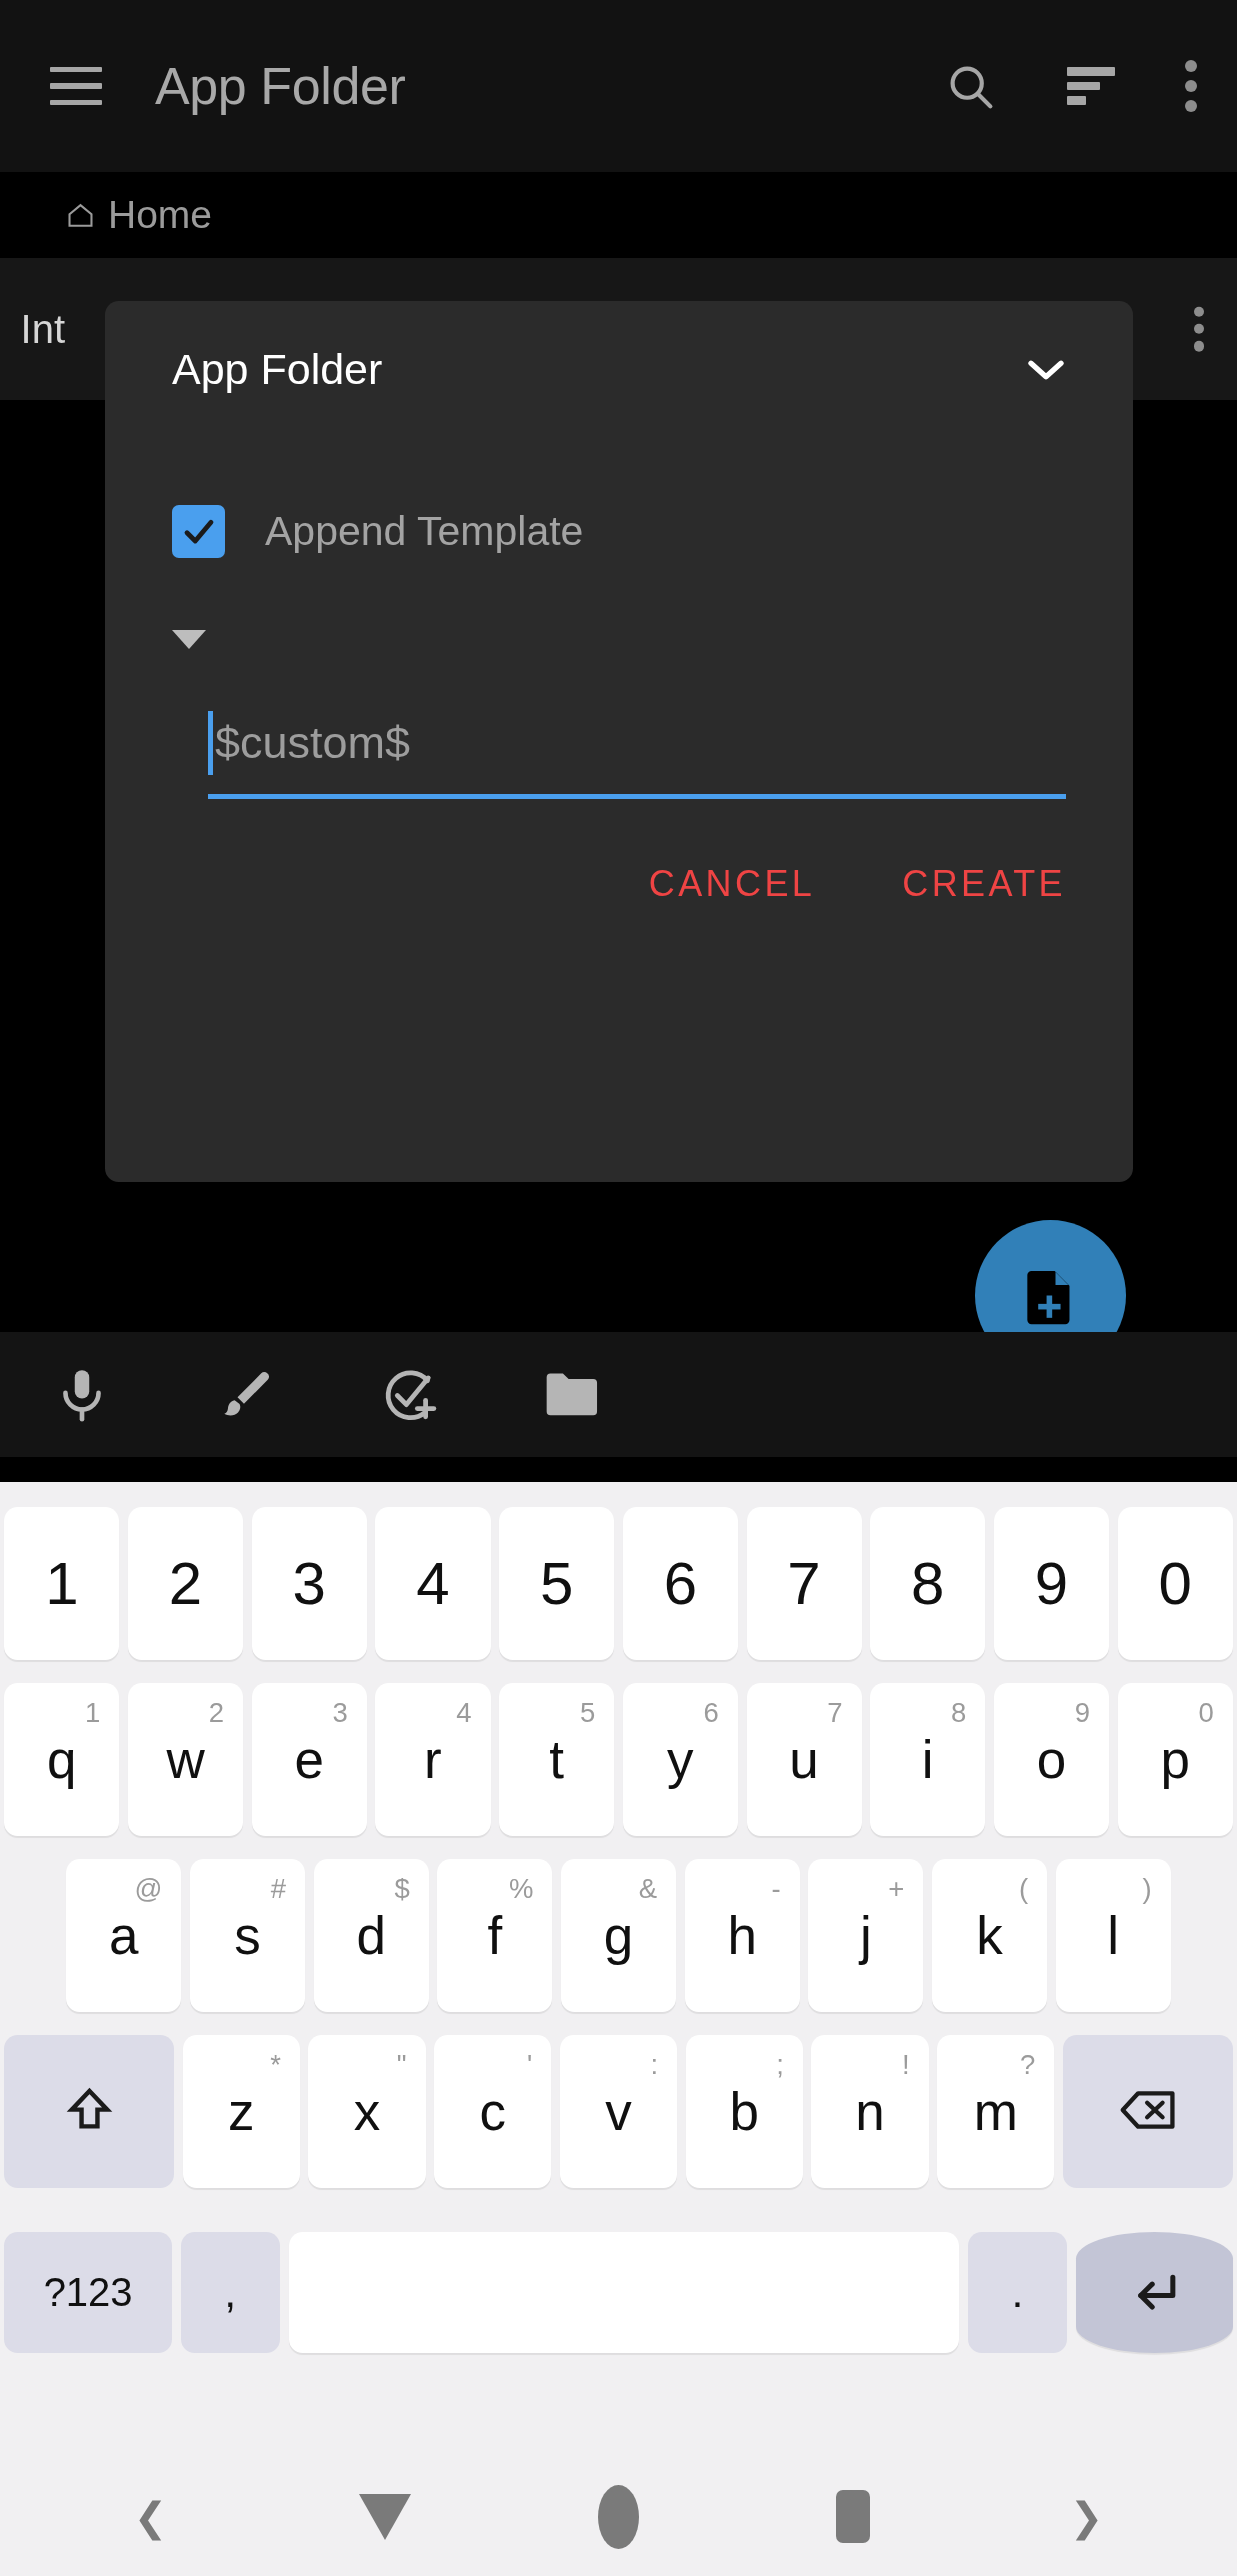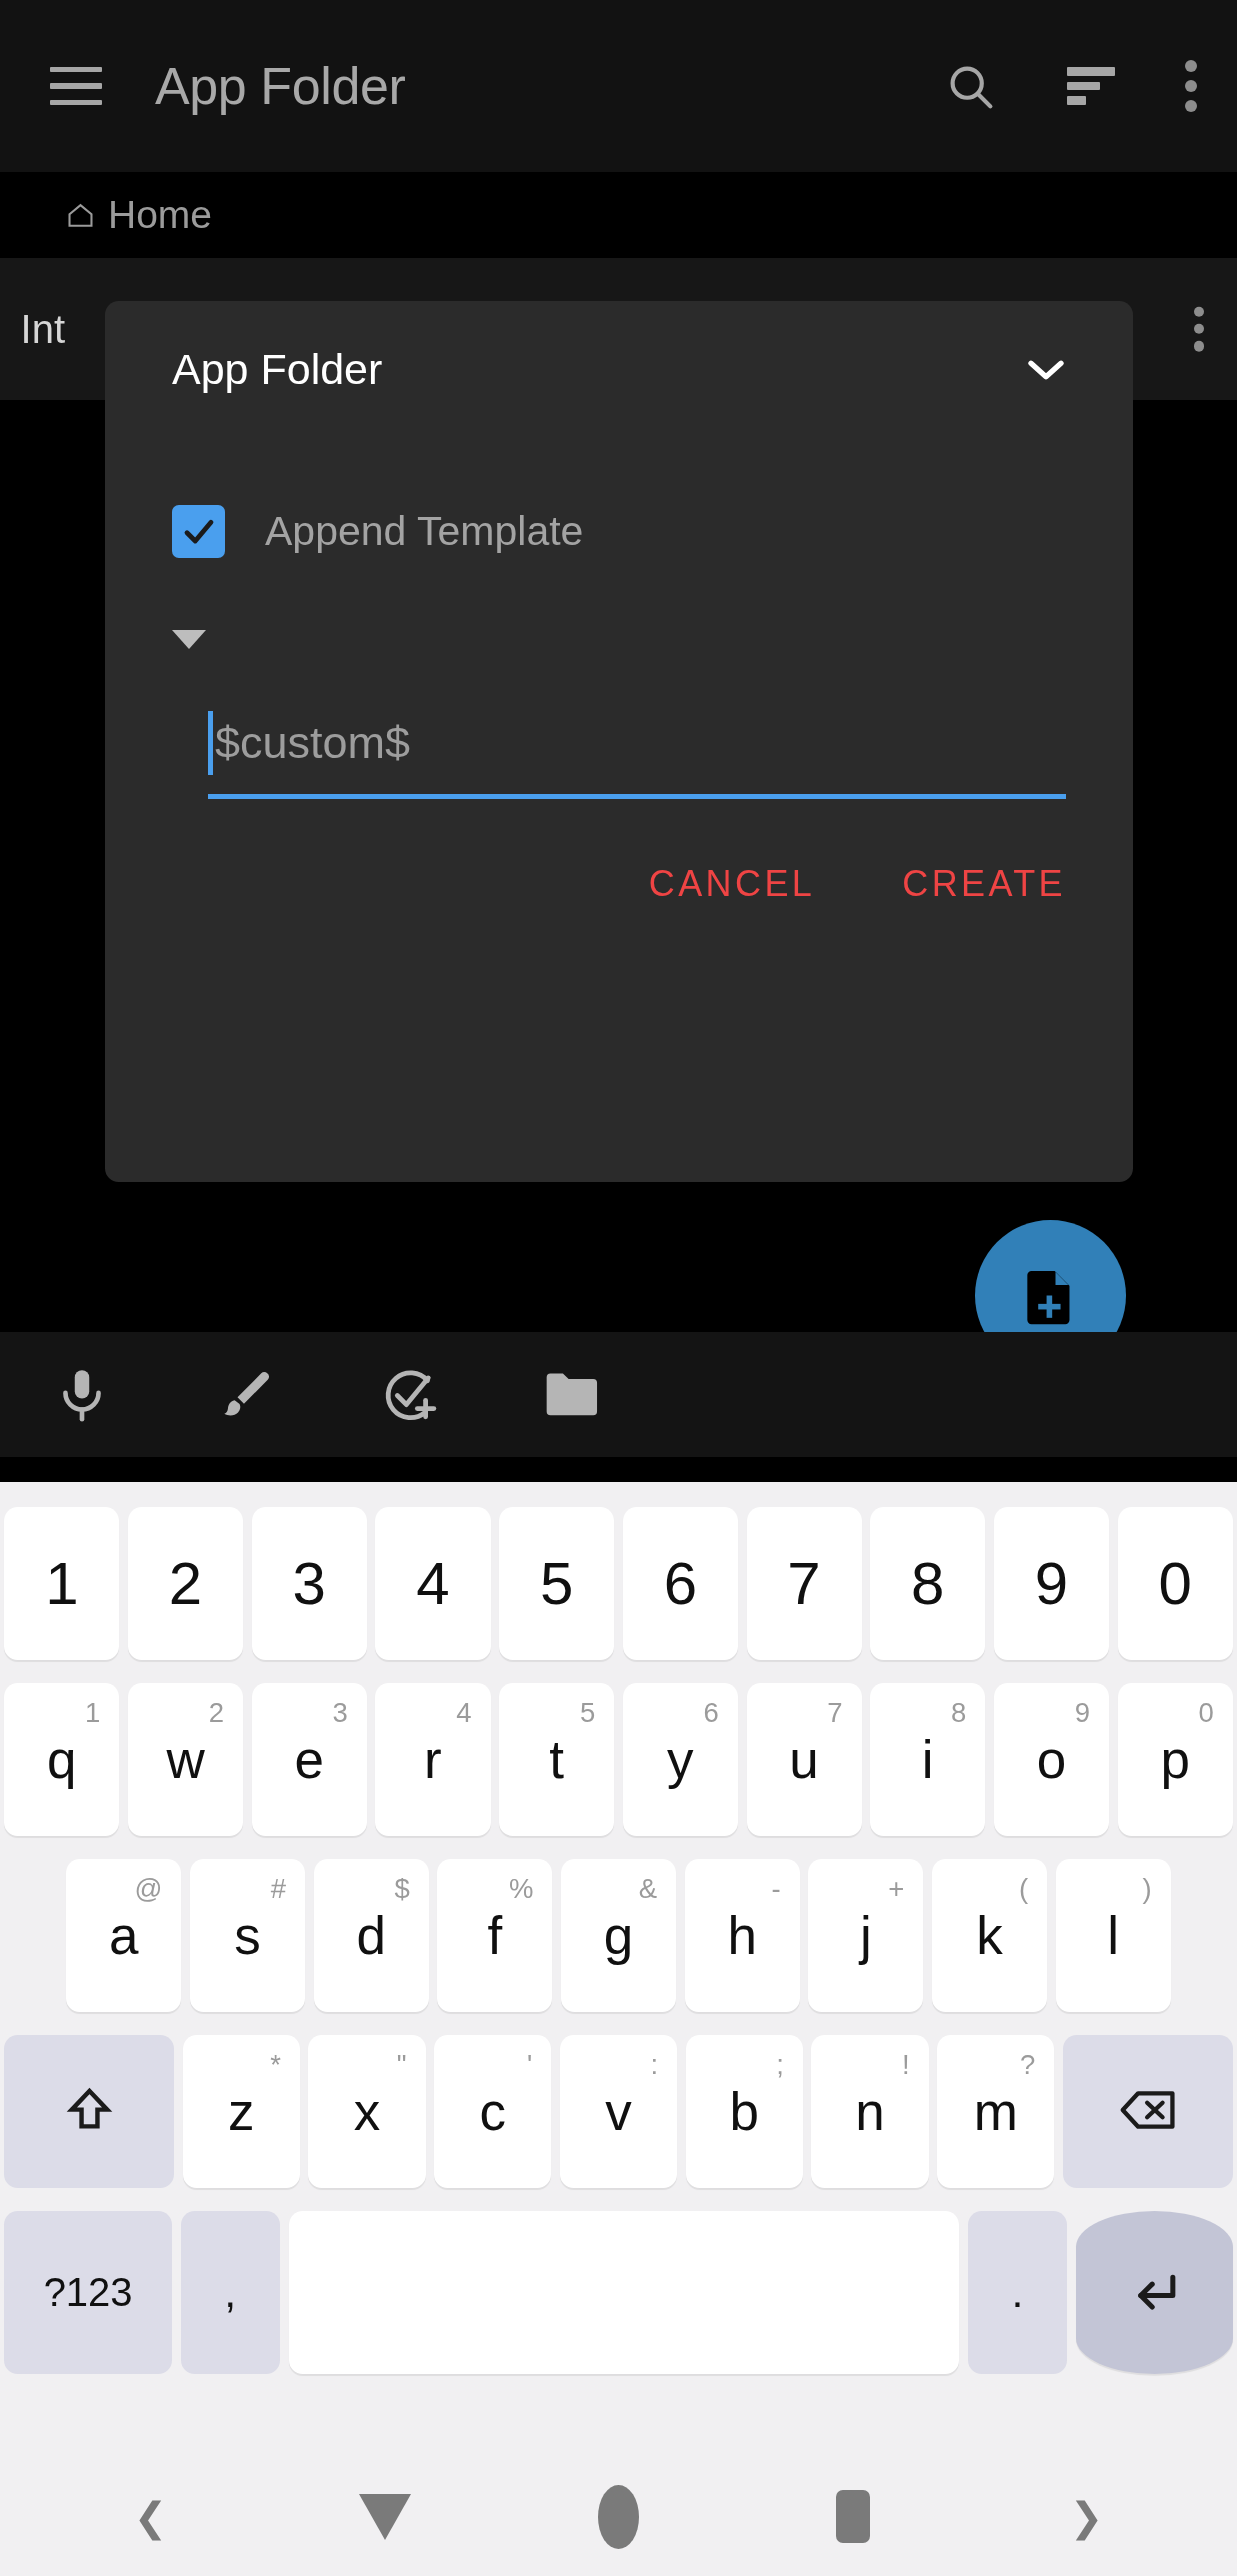--- a/index.html
+++ b/index.html
@@ -116,21 +116,21 @@
   .key.mod { background:#dcdce8; box-shadow:none; }
   .key.wide { flex:1.45 1 0; }
   .key.space { flex:6.2 1 0; }
   .key.enter { background:#c3c5d6; border-radius:50%/22%; flex:1.45 1 0; }
   .key.num { flex:1.55 1 0; }
   .key.num .main { font-size:40px; }
   .key.comma { flex:0.92 1 0; }
   .key.period { flex:0.92 1 0; }
   .key.comma .main, .key.period .main { font-size:43px; }
 
-  .krow.r5 .key { height:163px; }
+  .krow.r5 .key { height:121px; }
 
   
   .navbar {
     position:absolute; left:0; top:2457px; width:1237px; height:119px;
     background:#f1f0f2; display:flex; align-items:center; justify-content:space-between;
     padding:0 112px;
   }
   .nav-ic { display:flex; align-items:center; justify-content:center; cursor:pointer; width:77px; height:77px; }
   .nav-chev { font-size:40px; color:#7a7a7a; line-height:1; }
   .nav-tri { width:0; height:0; border-left:26px solid transparent; border-right:26px solid transparent; border-top:46px solid #7a7a7a; }

